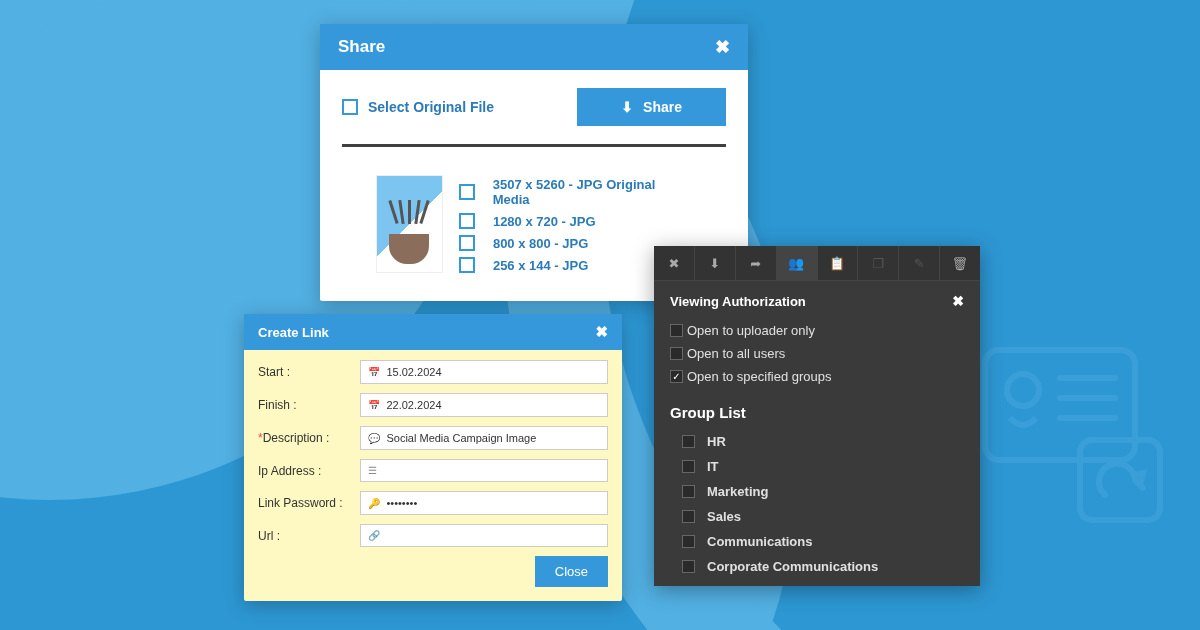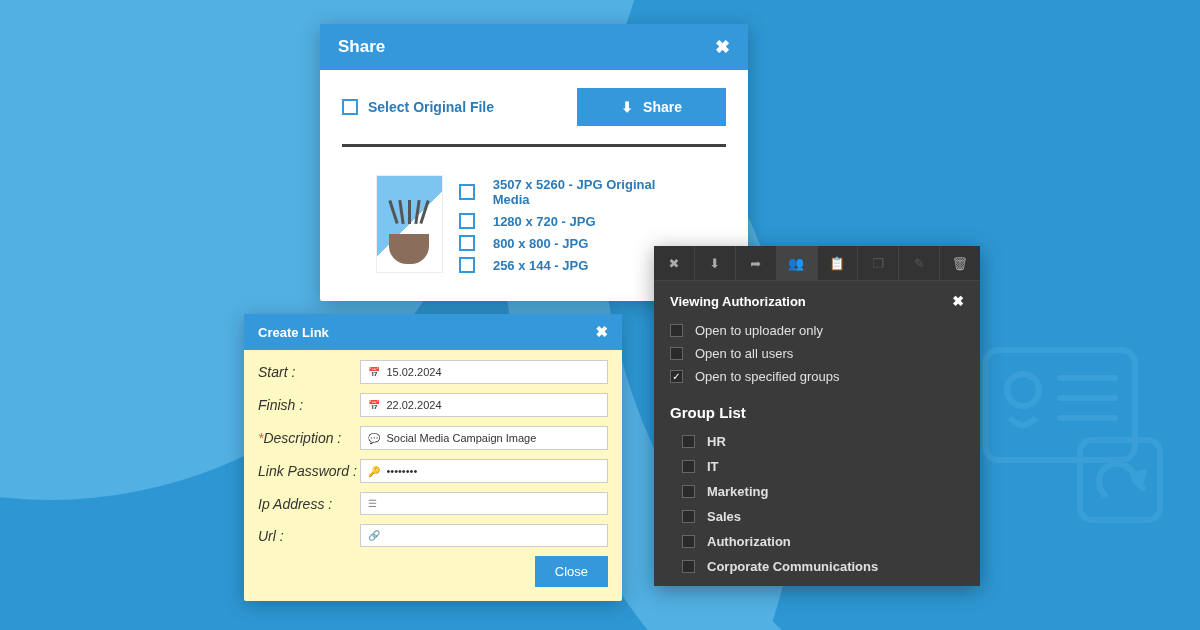--- a/index.html
+++ b/index.html
@@ -156,23 +156,22 @@
   .cl-body {
     padding: 10px 14px 14px;
   }
   .cl-row {
     display: flex;
     align-items: center;
     margin-bottom: 9px;
   }
   .cl-label {
     width: 102px;
-    font-size: 14px;
+    font-size: 12px;
     color: #333;
-    font-style: italic;
   }
   .cl-label .req { color: #e74c3c; }
   .cl-input {
     flex: 1;
     border: 1px solid #ccc;
     padding: 5px 7px;
     font-size: 11px;
     display: flex;
     align-items: center;
     gap: 6px;
@@ -223,21 +222,21 @@
     padding: 12px 16px 10px;
     font-weight: bold;
     color: #fff;
     display: flex;
     justify-content: space-between;
     align-items: center;
   }
   .auth-opt {
     display: flex;
     align-items: center;
-    gap: 12px;
+    gap: 4px;
     padding: 4px 16px;
   }
   .dark-check {
     width: 13px;
     height: 13px;
     border: 1px solid #666;
     background: #2a2a2a;
     display: inline-flex;
     align-items: center;
     justify-content: center;
@@ -354,31 +353,31 @@
       </div>
     </div>
     <div class="cl-row">
       <div class="cl-label"><span class="req">*</span><span>Description :</span></div>
       <div class="cl-input">
         <span class="sm-ico">💬</span>
         <span>Social Media Campaign Image</span>
       </div>
     </div>
     <div class="cl-row">
+      <div class="cl-label">Ip Address :</div>
+      <div class="cl-input">
+        <span class="sm-ico">☰</span>
+        <span></span>
+      </div>
+    </div>
+    <div class="cl-row">
       <div class="cl-label">Link Password :</div>
       <div class="cl-input">
         <span class="sm-ico">🔑</span>
         <span>••••••••</span>
-      </div>
-    </div>
-    <div class="cl-row">
-      <div class="cl-label">Ip Address :</div>
-      <div class="cl-input">
-        <span class="sm-ico">☰</span>
-        <span></span>
       </div>
     </div>
     <div class="cl-row">
       <div class="cl-label">Url :</div>
       <div class="cl-input">
         <span class="sm-ico">🔗</span>
       </div>
     </div>
     <div class="cl-footer">
       <button class="close-btn">Close</button>
@@ -425,19 +424,19 @@
   <div class="group-item">
     <span class="dark-check"></span>
     <span>Marketing</span>
   </div>
   <div class="group-item">
     <span class="dark-check"></span>
     <span>Sales</span>
   </div>
   <div class="group-item">
     <span class="dark-check"></span>
-    <span>Authorization</span>
+    <span>Communications</span>
   </div>
   <div class="group-item" style="padding-bottom:12px">
     <span class="dark-check"></span>
     <span>Corporate Communications</span>
   </div>
 </div>
 
 </body></html>

